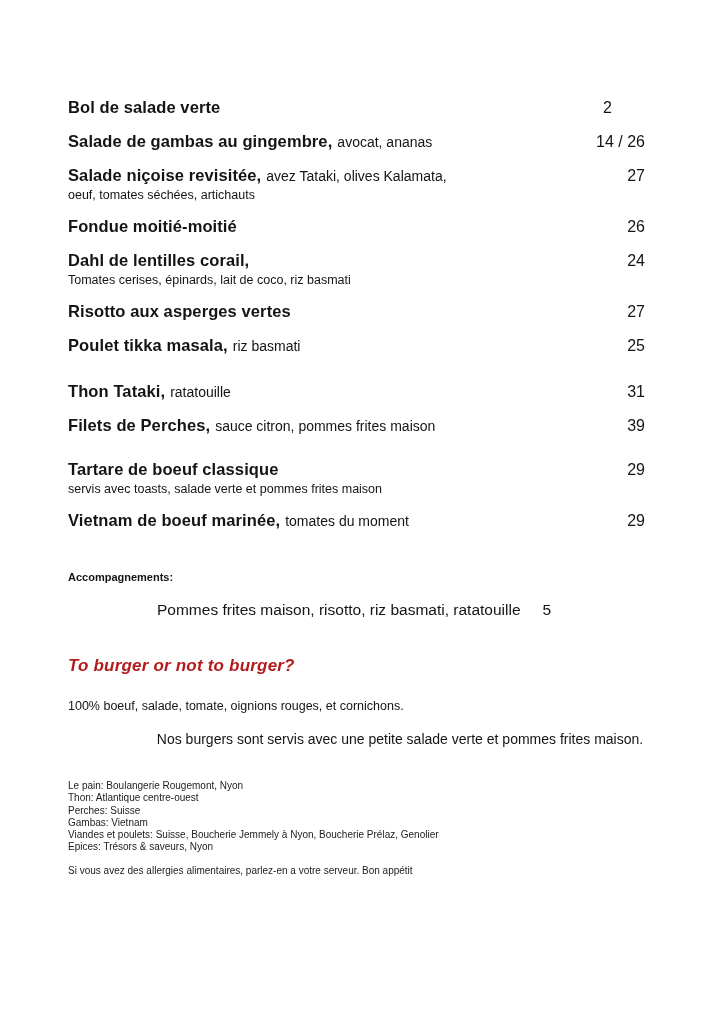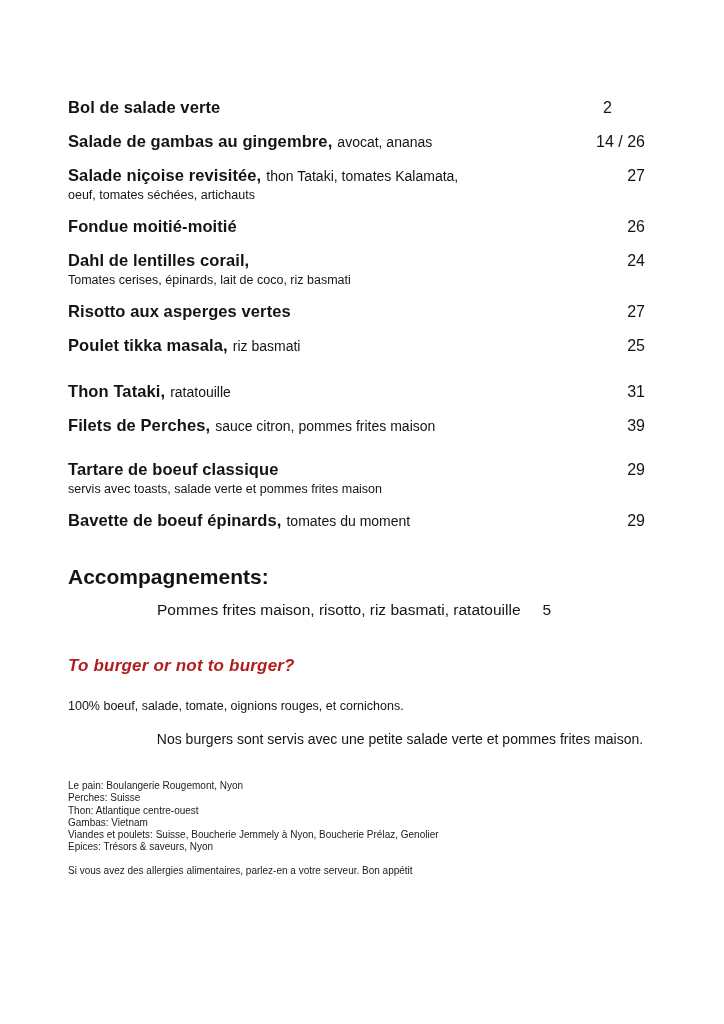--- a/index.html
+++ b/index.html
@@ -14,21 +14,21 @@
   .row.gl{margin-top:25px;}
   .row.gt{margin-top:23px;}
   .row .line{display:flex;justify-content:space-between;align-items:baseline;line-height:20px;}
   .nm{font-weight:bold;font-size:16.5px;letter-spacing:0.1px;}
   .ds{font-size:14px;font-weight:normal;margin-left:5px;}
   .ds:empty{display:none;}
   .pr{font-size:16px;font-weight:normal;flex-shrink:0;}
   .pr.po{margin-right:33px;}
   .sub{font-size:12.5px;line-height:15px;margin-top:2px;margin-bottom:6px;}
   .sub:empty{display:none;margin:0;}
-  .sides-head{margin-top:36px;font-weight:bold;font-size:21px;line-height:20px;}
+  .sides-head{margin-top:36px;font-weight:bold;font-size:11px;line-height:20px;}
   .sides-line{margin-top:13px;padding-left:89px;font-size:15.5px;line-height:20px;}
   .sides-price{margin-left:22px;}
   .burger-head{margin-top:35px;color:#b21c1c;font-weight:bold;font-style:italic;font-size:17px;line-height:22px;letter-spacing:0.2px;}
   .burger-opts{margin-top:11px;font-weight:bold;font-size:15.5px;line-height:20px;}
   .opt1{margin-left:37px;}
   .opt2{margin-left:71px;}
   .opt3{margin-left:79px;}
   .ingredients{margin-top:21px;font-size:12.5px;line-height:16px;}
   .burger-note{margin-top:17px;padding-left:87px;font-size:14px;line-height:16px;text-align:center;}
   .provenance{margin-top:33px;font-size:10px;line-height:12.3px;color:#1c1c1c;}
@@ -51,21 +51,21 @@
     <div class="row">
       <div class="line">
           <span><span class="nm">Salade de gambas au gingembre,</span><span class="ds">avocat, ananas</span></span>
           <span class="pr">14 / 26</span>
         </div>
 
     </div>
 
     <div class="row">
       <div class="line">
-          <span><span class="nm">Salade niçoise revisitée,</span><span class="ds">thon Tataki, tomates Kalamata,</span></span>
+          <span><span class="nm">Salade niçoise revisitée,</span><span class="ds">avez Tataki, olives Kalamata,</span></span>
           <span class="pr">27</span>
         </div>
       <div class="sub">oeuf, tomates séchées, artichauts</div>
     </div>
 
     <div class="row">
       <div class="line">
           <span><span class="nm">Fondue moitié-moitié</span></span>
           <span class="pr">26</span>
         </div>
@@ -115,39 +115,39 @@
     <div class="row gt">
       <div class="line">
           <span><span class="nm">Tartare de boeuf classique</span></span>
           <span class="pr">29</span>
         </div>
       <div class="sub">servis avec toasts, salade verte et pommes frites maison</div>
     </div>
 
     <div class="row">
       <div class="line">
-          <span><span class="nm">Bavette de boeuf épinards,</span><span class="ds">tomates du moment</span></span>
+          <span><span class="nm">Vietnam de boeuf marinée,</span><span class="ds">tomates du moment</span></span>
           <span class="pr">29</span>
         </div>
 
     </div>
 
     <div class="sides-head">Accompagnements:</div>
     <div class="sides-line"><span>Pommes frites maison, risotto, riz basmati, ratatouille</span><span class="sides-price">5</span></div>
 
     <div class="burger-head">To burger or not to burger?</div>
 
 
     <div class="ingredients">100% boeuf, salade, tomate, oignions rouges, et cornichons.</div>
     <div class="burger-note">Nos burgers sont servis avec une petite salade verte et pommes frites maison.</div>
 
     <div class="provenance">
       <div>Le pain: Boulangerie Rougemont, Nyon</div>
+      <div>Thon: Atlantique centre-ouest</div>
       <div>Perches: Suisse</div>
-      <div>Thon: Atlantique centre-ouest</div>
       <div>Gambas: Vietnam</div>
       <div>Viandes et poulets: Suisse, Boucherie Jemmely à Nyon, Boucherie Prélaz, Genolier</div>
       <div>Epices: Trésors &amp; saveurs, Nyon</div>
     </div>
 
     <div class="allergy">Si vous avez des allergies alimentaires, parlez-en a votre serveur. Bon appétit</div>
 
   </div>
 </div>
 

